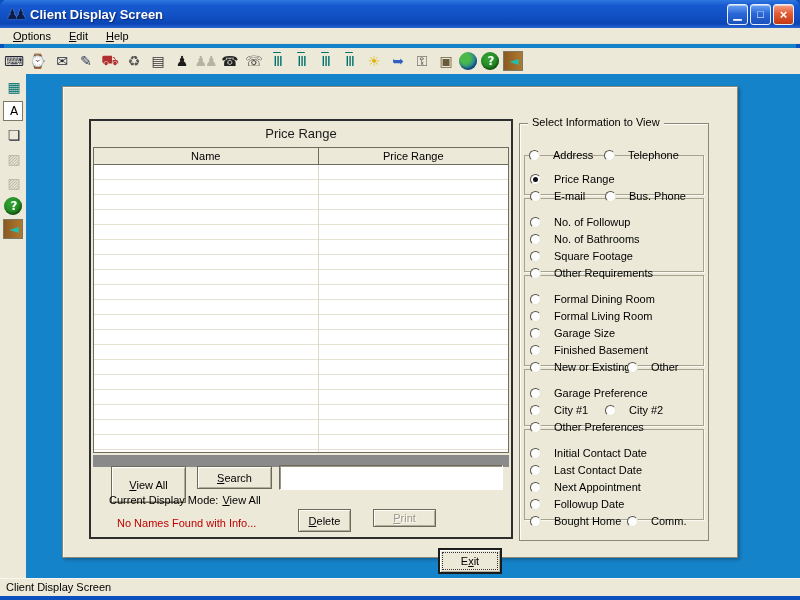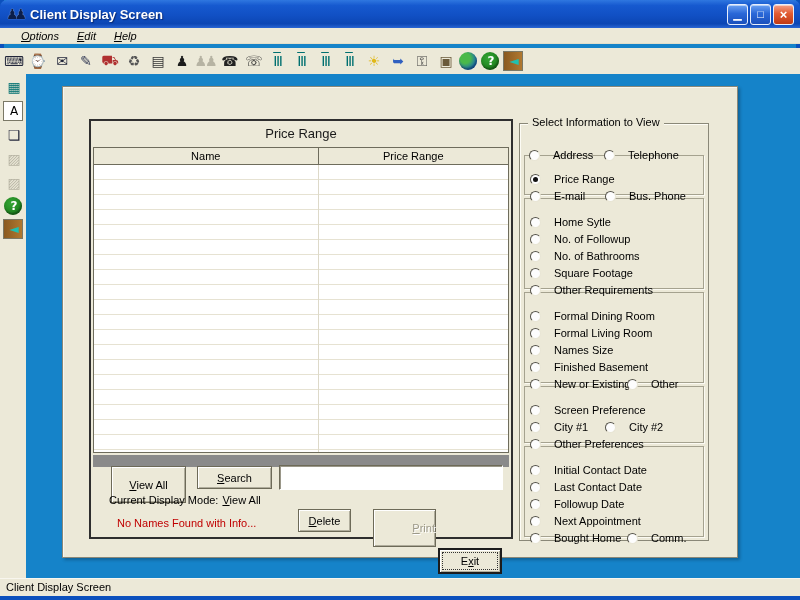--- a/index.html
+++ b/index.html
@@ -19,22 +19,22 @@
   .winbtns { display:flex; gap:2px; }
   .wbtn { width:21px; height:21px; border-radius:3px; border:1px solid #e7eefc;
     display:flex; align-items:center; justify-content:center;
     color:#fff; font-size:11px; font-weight:bold; cursor:pointer;
     background:linear-gradient(180deg,#6ba1f2 0%,#2a68d8 45%,#1a50bc 100%);
     box-shadow:inset 0 1px 0 rgba(255,255,255,.5); }
   .wbtn.close { background:linear-gradient(180deg,#f5a088 0%,#e25b31 45%,#c13a14 100%); font-size:13px; }
 
   
   .menubar { position:absolute; left:-4px; top:28px; width:800px; height:16px;
-    background:#ece9d8; display:flex; align-items:center; padding-left:12px;
-    font-size:11px; color:#000; border-bottom:1px solid #e2dfca;font-style:italic; }
+    background:#ece9d8; display:flex; align-items:center; padding-left:4px;
+    font-size:11px; color:#000; border-bottom:1px solid #e2dfca; }
   .mitem { padding:2px 9px; cursor:pointer; }
 
   
   .toolbar { position:absolute; left:-4px; top:48px; width:800px; height:26px;
     background:#ece9d8; display:flex; align-items:center; gap:4px; padding:0 3px; }
   .icn { width:20px; height:20px; display:inline-flex; align-items:center; justify-content:center;
     font:14px "DejaVu Sans",sans-serif; cursor:pointer; flex:none; letter-spacing:-2px; }
   .icn.circle { border-radius:50%; width:18px; height:18px; font-weight:bold; font-size:12px;
     box-shadow:inset -1px -2px 2px rgba(0,0,0,.35); }
   .icn.box { border:1px solid #7a7866; font-size:12px; }
@@ -70,22 +70,22 @@
   .btn u { text-underline-offset:1px; }
   .viewall { left:20px; top:345px; width:75px; height:37px; }
   .searchb { left:106px; top:345px; width:75px; height:23px; }
   .sinput { position:absolute; left:188px; top:344px; width:224px; height:25px;
     background:#fff; border:1px solid #6d6a58; border-right-color:#fff; border-bottom-color:#fff;
     box-shadow:inset 1px 1px 0 #9a9789; font-size:12px; padding:0 4px; }
   .mode { position:absolute; left:18px; top:373px; font-size:11px; color:#000; }
   .mode .mv { margin-left:4px; }
   .redmsg { position:absolute; left:18px; top:396px; font-size:11px; color:#c00000;padding-left:8px; }
   .deleteb { left:207px; top:388px; width:53px; height:23px; }
-  .printb  { left:282px; top:388px; width:63px; height:38px; color:#9c9989;
-    text-shadow:1px 1px 0 #fff;text-align:right; }
+  .printb  { left:282px; top:388px; width:63px; height:18px; color:#9c9989;
+    text-shadow:1px 1px 0 #fff; }
   .exitb   { left:347px; top:386px; width:64px; height:26px; border:2px solid #1c1c1c;
     outline:1px dotted #333; outline-offset:-5px;margin-top:41px; }
 
   
   .gbox { position:absolute; left:456px; top:36px; width:190px; height:418px;
     border:1px solid #8a8878; box-shadow:1px 1px 0 #fdfcf5 inset; }
   .glabel { position:absolute; top:-8px; left:8px; background:#ece9d8; padding:0 4px;
     font-size:11px; color:#000; }
   .secs { padding:10px 4px 2px; }
   .sec { border:1px solid #a5a28f; box-shadow:1px 1px 0 #fbfaf2; margin-top:3px; padding:2px 4px; }
@@ -219,26 +219,20 @@
                 <span class="radio c2">
                   <span class="rb"></span>
                   <span class="rlabel">Bus. Phone</span>
                 </span>
               </div>
             </div>
             <div class="sec">
               <div class="irow">
                 <span class="radio">
                   <span class="rb"></span>
-                  <span class="rlabel">Home Sytle</span>
-                </span>
-              </div>
-              <div class="irow">
-                <span class="radio">
-                  <span class="rb"></span>
                   <span class="rlabel">No. of Followup</span>
                 </span>
               </div>
               <div class="irow">
                 <span class="radio">
                   <span class="rb"></span>
                   <span class="rlabel">No. of Bathrooms</span>
                 </span>
               </div>
               <div class="irow">
@@ -263,21 +257,21 @@
               </div>
               <div class="irow">
                 <span class="radio">
                   <span class="rb"></span>
                   <span class="rlabel">Formal Living Room</span>
                 </span>
               </div>
               <div class="irow">
                 <span class="radio">
                   <span class="rb"></span>
-                  <span class="rlabel">Names Size</span>
+                  <span class="rlabel">Garage Size</span>
                 </span>
               </div>
               <div class="irow">
                 <span class="radio">
                   <span class="rb"></span>
                   <span class="rlabel">Finished Basement</span>
                 </span>
               </div>
               <div class="irow">
                 <span class="radio">
@@ -287,21 +281,21 @@
                 <span class="radio c2w">
                   <span class="rb"></span>
                   <span class="rlabel">Other</span>
                 </span>
               </div>
             </div>
             <div class="sec">
               <div class="irow">
                 <span class="radio">
                   <span class="rb"></span>
-                  <span class="rlabel">Screen Preference</span>
+                  <span class="rlabel">Garage Preference</span>
                 </span>
               </div>
               <div class="irow">
                 <span class="radio">
                   <span class="rb"></span>
                   <span class="rlabel">City #1</span>
                 </span>
                 <span class="radio c2">
                   <span class="rb"></span>
                   <span class="rlabel">City #2</span>
@@ -323,27 +317,27 @@
               </div>
               <div class="irow">
                 <span class="radio">
                   <span class="rb"></span>
                   <span class="rlabel">Last Contact Date</span>
                 </span>
               </div>
               <div class="irow">
                 <span class="radio">
                   <span class="rb"></span>
+                  <span class="rlabel">Next Appointment</span>
+                </span>
+              </div>
+              <div class="irow">
+                <span class="radio">
+                  <span class="rb"></span>
                   <span class="rlabel">Followup Date</span>
-                </span>
-              </div>
-              <div class="irow">
-                <span class="radio">
-                  <span class="rb"></span>
-                  <span class="rlabel">Next Appointment</span>
                 </span>
               </div>
               <div class="irow">
                 <span class="radio">
                   <span class="rb"></span>
                   <span class="rlabel">Bought Home</span>
                 </span>
                 <span class="radio c2w">
                   <span class="rb"></span>
                   <span class="rlabel">Comm.</span>

